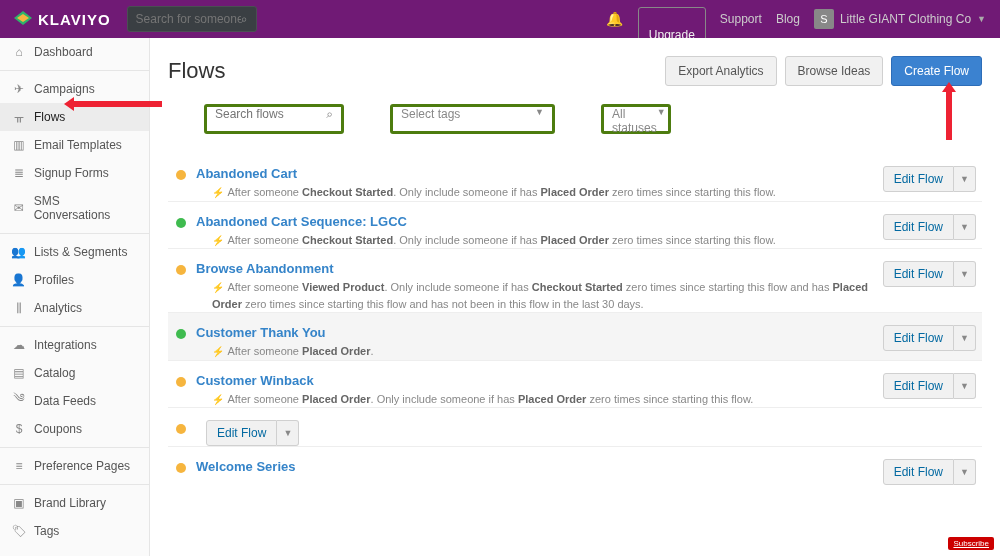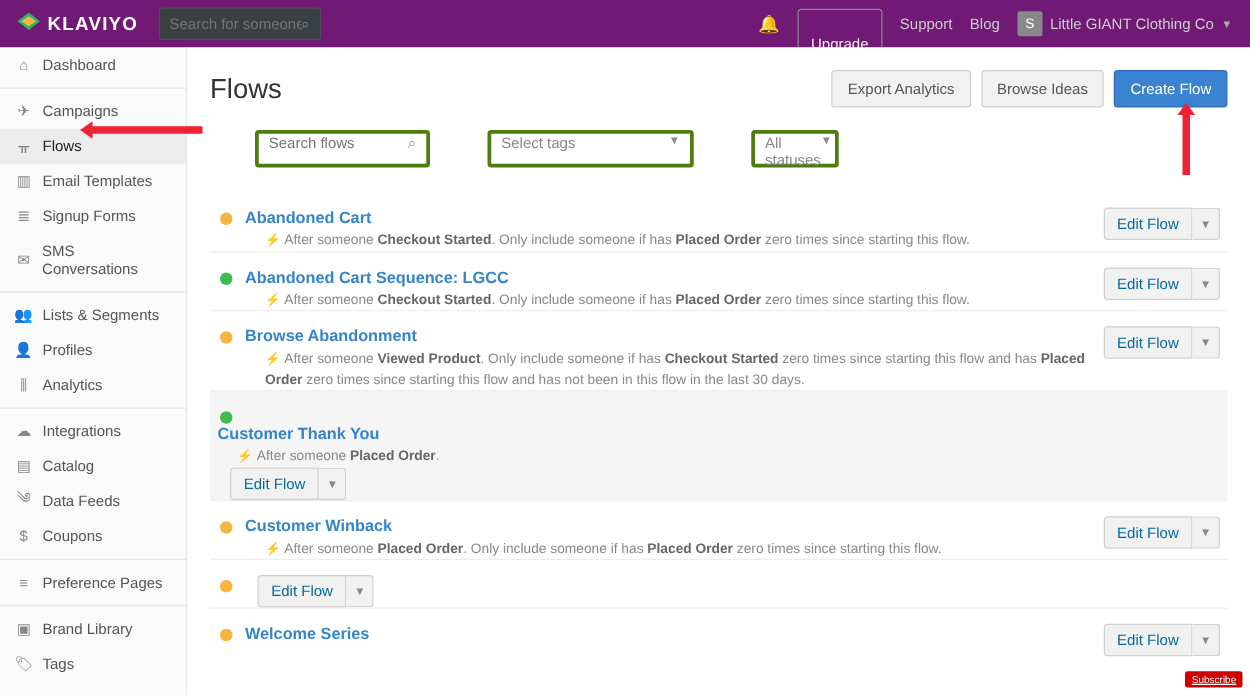--- a/index.html
+++ b/index.html
@@ -39,21 +39,21 @@
   .filter-input { border: 3px solid #4d7c0f; border-radius: 3px; height: 30px; display: flex; align-items: flex-start; padding: 0 8px; font-size: 12px; color: #888; position: relative; margin-left: 36px; }
   .filter-search { width: 140px; }
   .filter-tags { width: 165px; }
   .filter-status { width: 70px; }
   .filter-input input { border: none; width: 100%; font-size: 12px; outline: none; background: transparent; }
   .filter-chev { margin-left: auto; font-size: 9px; color: #888; }
   
   .flows-list {}
   .flow-row { display: flex; align-items: flex-start; padding: 12px 6px 0 6px; border-top: 1px solid #eee; position: relative; }
   .flow-row:first-child { border-top: none; }
-  .flow-row.highlighted { background: #f5f5f5; flex-direction: column; }
+  .flow-row.highlighted { background: #f5f5f5; }
   .status-dot { width: 10px; height: 10px; border-radius: 50%; margin-top: 4px; margin-right: 10px; margin-left: 2px; flex-shrink: 0; }
   .flow-body { flex: 1; }
   .flow-title { color: #3584c9; font-size: 13px; font-weight: 600; cursor: pointer; }
   .flow-desc { color: #888; font-size: 11px; line-height: 1.5; margin-top: 3px; margin-left: 16px; }
   .flow-desc .bolt { color: #bbb; margin-right: 3px; font-size: 10px; }
   .flow-desc b { color: #666; font-weight: 600; }
   .flow-actions { display: flex; gap: 0; margin-left: 10px; }
   .edit-btn { border: 1px solid #d0d0d0; background: #f1f1f1; color: #0369a1; padding: 5px 10px; font-size: 12px; border-radius: 3px 0 0 3px; cursor: pointer; }
   .edit-menu { border: 1px solid #d0d0d0; border-left: none; background: #f1f1f1; color: #888; width: 22px; display: flex; align-items: center; justify-content: center; border-radius: 0 3px 3px 0; font-size: 9px; cursor: pointer; }
   

